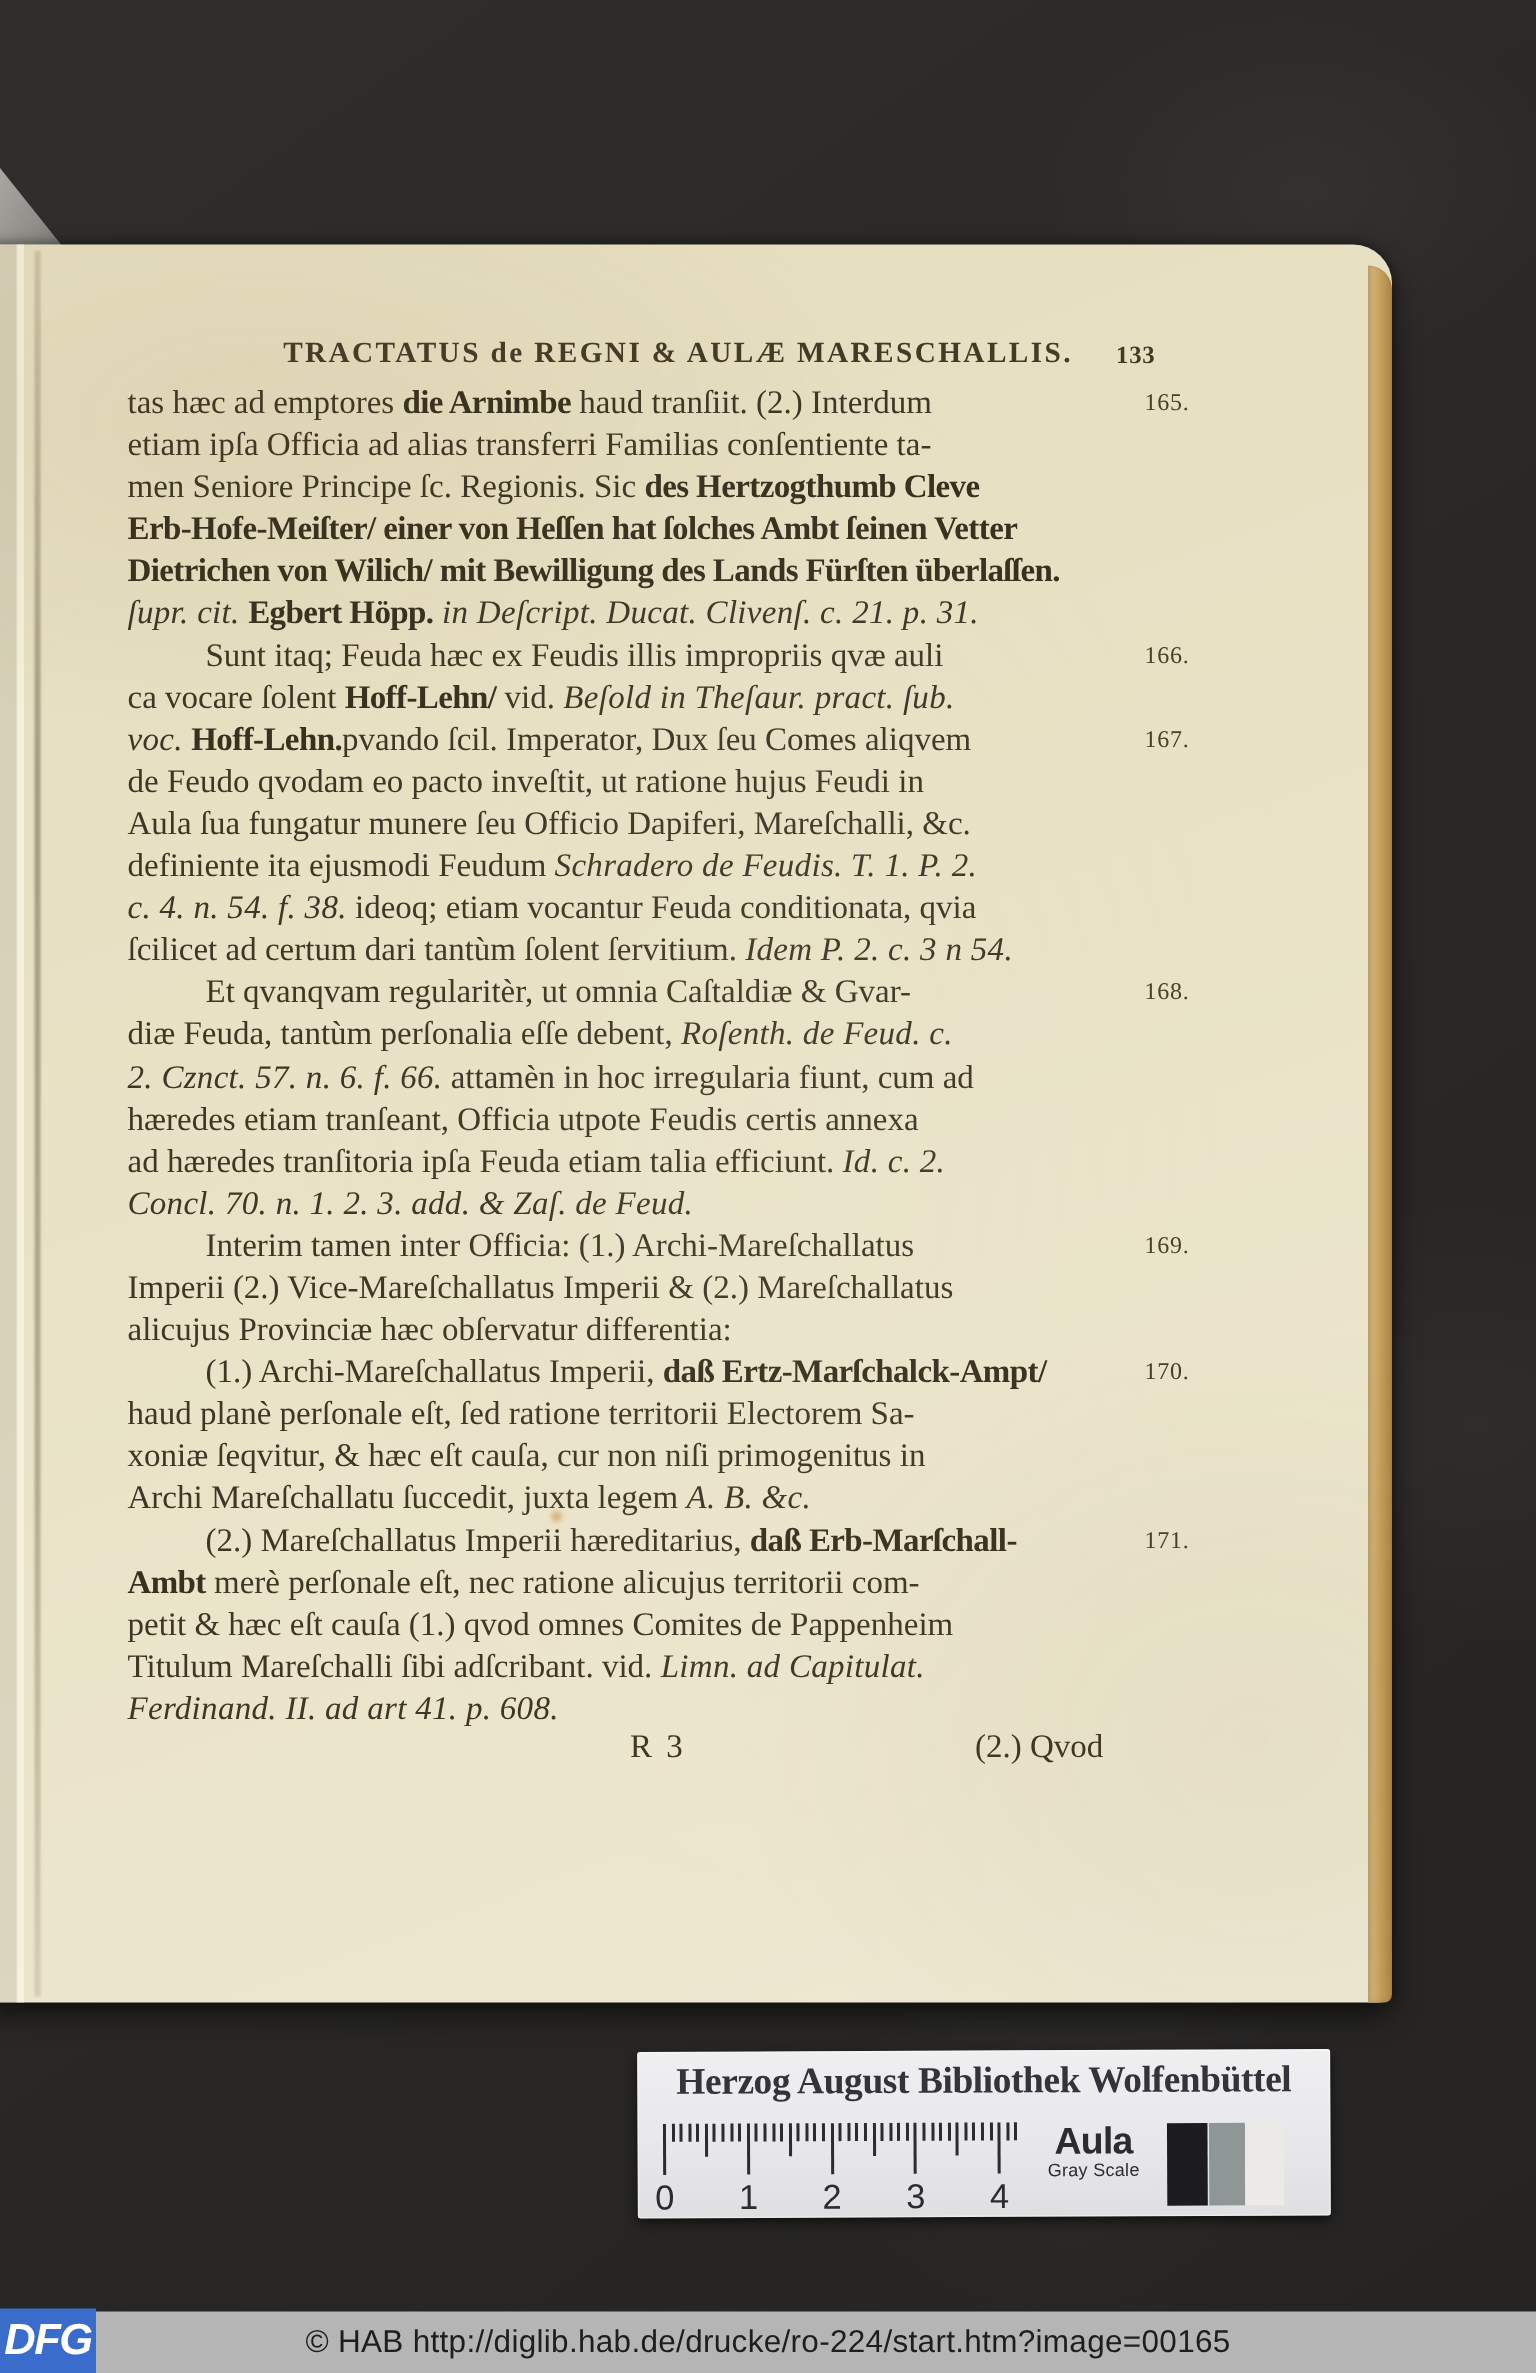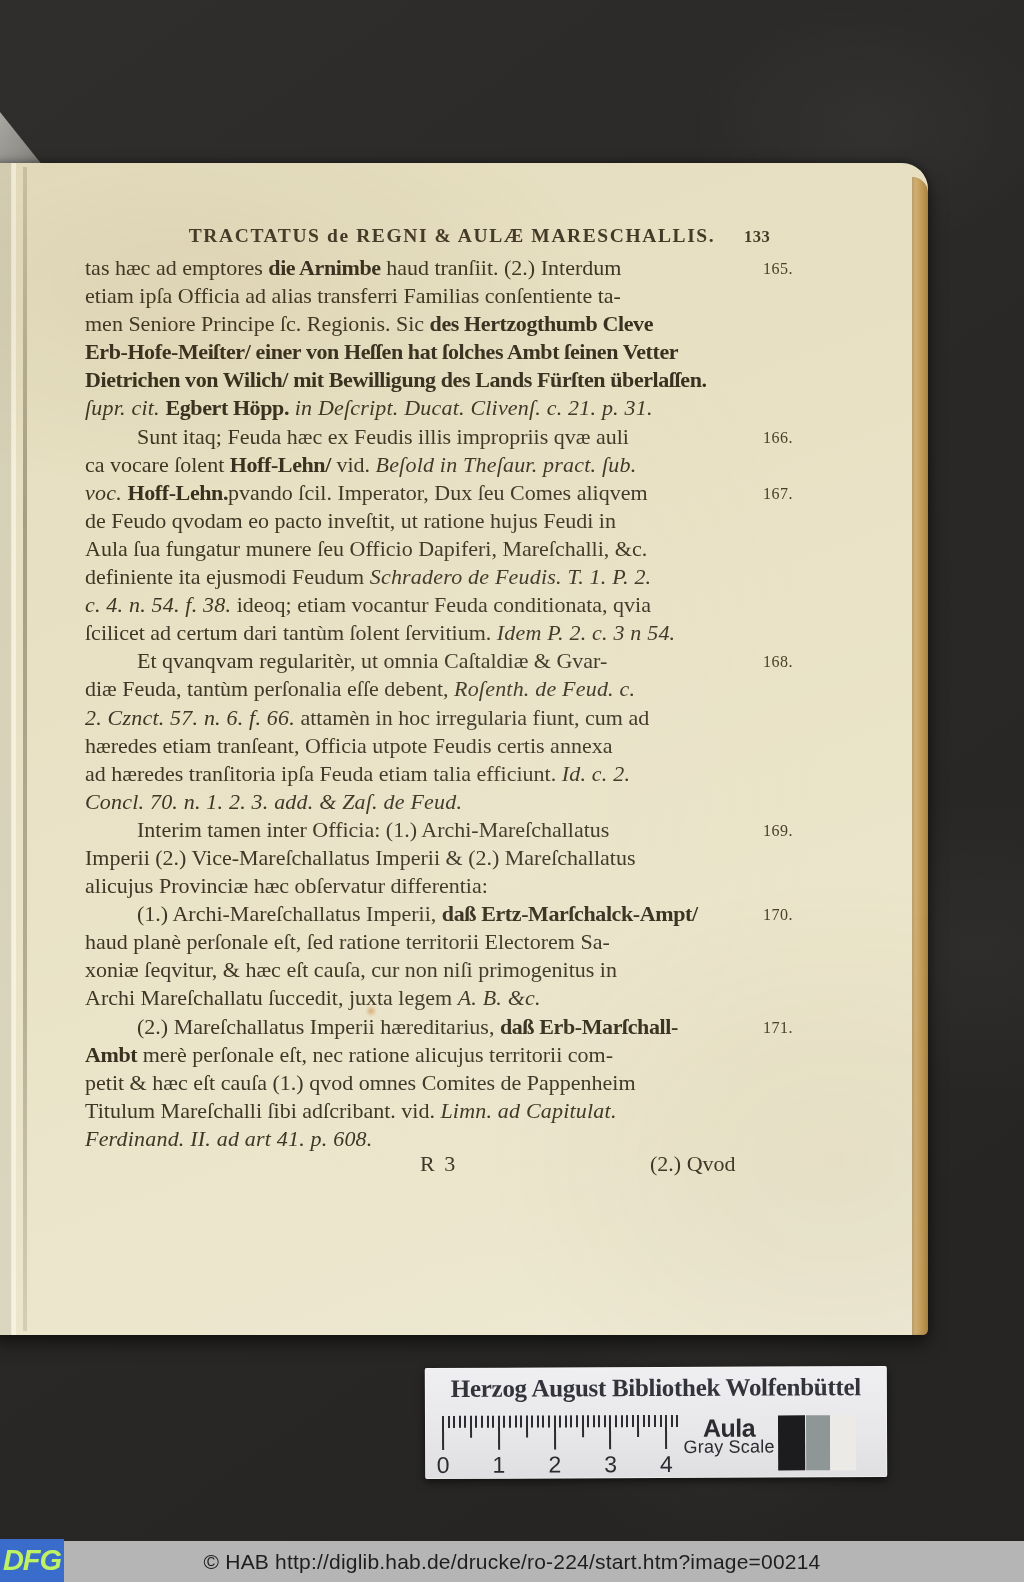--- a/index.html
+++ b/index.html
@@ -76,30 +76,30 @@
   .ticks{position:absolute;left:17px;top:48px;width:260px;height:58px;}
   .tick{position:absolute;top:0;width:2px;background:#2b2b30;}
   .tick.major{height:34px;}
   .tick.half{height:22px;}
   .tick.minor{height:12px;}
   .rnum{position:absolute;top:36px;width:16px;text-align:center;
     font-family:"Liberation Sans","DejaVu Sans",sans-serif;font-size:23px;color:#2b2b30;}
   .kodak{position:absolute;left:250px;top:49px;width:108px;text-align:center;
     font-family:"Liberation Sans","DejaVu Sans",sans-serif;color:#2b2b30;}
   .kodak .brand{font-size:25px;font-weight:700;letter-spacing:-.5px;line-height:24px;}
-  .kodak .sub{font-size:18px;letter-spacing:.2px;line-height:15px;}
+  .kodak .sub{font-size:12px;letter-spacing:.2px;line-height:15px;}
   .patches{position:absolute;left:353px;top:49px;height:55px;}
   .patch{position:absolute;top:0;height:55px;}
 
   
   .footer{position:absolute;left:0;bottom:0;width:1024px;height:41px;background:#b5b5b5;}
   .dfg{position:absolute;left:0;top:-2px;width:64px;height:43px;
     display:flex;align-items:center;justify-content:center;
     font-family:"Liberation Sans","DejaVu Sans",sans-serif;
-    font-weight:700;font-style:italic;font-size:29px;color:#bef264;letter-spacing:-1px;}
+    font-weight:700;font-style:italic;font-size:29px;color:#ffffff;letter-spacing:-1px;}
   .copyright{position:absolute;left:0;top:0;width:100%;height:41px;line-height:41px;
     text-align:center;font-family:"Liberation Sans","DejaVu Sans",sans-serif;
     font-size:21px;color:#1e1e1e;letter-spacing:.2px;}
 </style>
 </head>
 <body>
 
 <div id="stage">
 
   <div class="leaf-corner"></div>
@@ -215,16 +215,16 @@
     </div>
     <div class="patches">
       <div class="patch" id="patch-black" style="left: 0px; width: 27px; background: rgb(28, 28, 30);"></div>
       <div class="patch" id="patch-gray" style="left: 28px; width: 24px; background: rgb(143, 150, 150);"></div>
       <div class="patch" id="patch-white" style="left: 52px; width: 26px; background: rgb(236, 234, 230);"></div>
     </div>
   </div>
 
   <div class="footer">
     <div class="dfg" id="dfg-logo" style="background: rgb(58, 108, 203);">DFG</div>
-    <div class="copyright">© HAB http://diglib.hab.de/drucke/ro-224/start.htm?image=00214</div>
+    <div class="copyright">© HAB http://diglib.hab.de/drucke/ro-224/start.htm?image=00165</div>
   </div>
 
 </div>
 
 </body></html>

